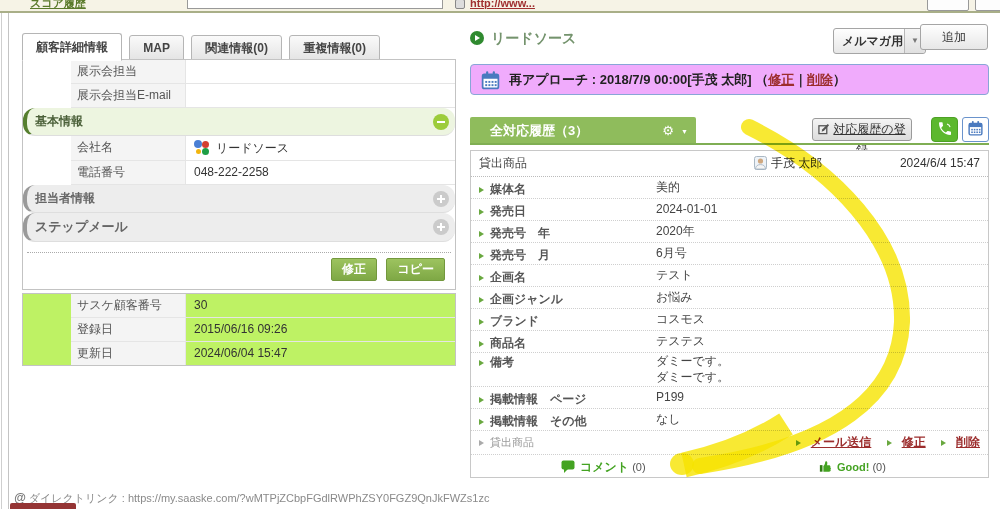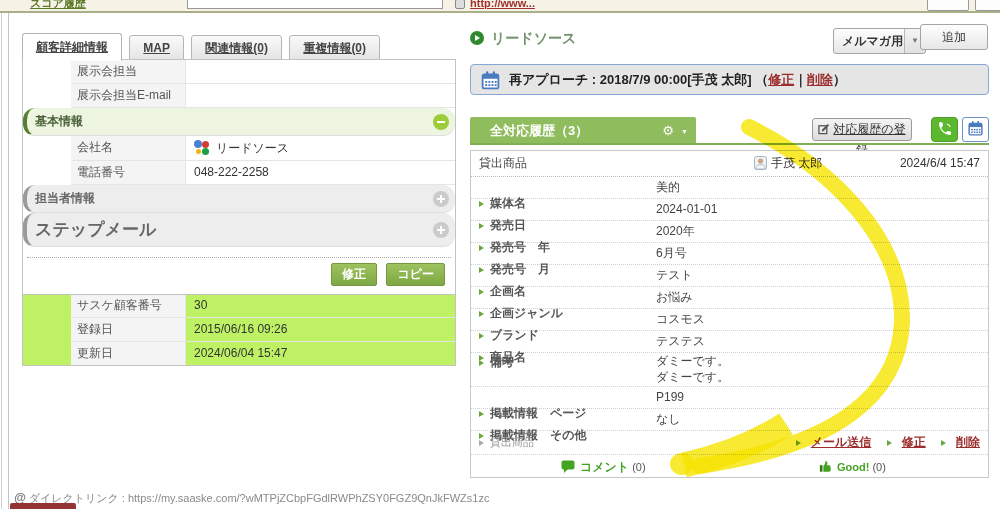--- a/index.html
+++ b/index.html
@@ -22,21 +22,21 @@
     border:1px solid #999; border-radius:2px; }
 
   
   .edge-l1 { position:absolute; left:1px; top:13px; width:1px; height:496px; background:#cfcfcf; }
   .edge-l2 { position:absolute; left:8px; top:13px; width:1px; height:496px; background:#c4c4c4; }
 
   
   .tabs { position:absolute; left:22px; top:33px; height:27px; white-space:nowrap; }
   .tab { display:inline-block; vertical-align:bottom; padding:0 13px; line-height:24px; height:26px;
     border:1px solid #b5b5b5; border-radius:3px 3px 0 0; margin-right:4px;
-    background:linear-gradient(#fafafa,#e4e4e4); font-weight:bold; color:#444; cursor:pointer;text-decoration:underline; }
+    background:linear-gradient(#fafafa,#e4e4e4); font-weight:bold; color:#444; cursor:pointer; }
   .tab.active { background:#fff; height:28px; line-height:26px; border-bottom:1px solid #fff;
     position:relative; z-index:3; }
 
   
   .lbox { position:absolute; left:22px; top:59px; width:434px; border:1px solid #c3c3c3;
     background:#fff; z-index:2; }
   .lrow { display:flex; border-bottom:1px solid #e5e5e5;margin-left:48px; }
   .lrow:last-child { border-bottom:none; }
   .lrow .l { width:115px; background:#f4f4f4; padding:4px 6px; color:#555; line-height:15px;
     border-right:1px solid #e5e5e5; word-break:break-all; }
@@ -72,21 +72,21 @@
   .sel { position:absolute; left:833px; top:28px; width:93px; height:26px; border:1px solid #a5a5a5;
     border-radius:3px; background:linear-gradient(#fefefe,#e7e7e7); cursor:pointer; }
   .sel .txt { position:absolute; left:8px; top:0; line-height:24px; font-weight:bold; color:#333; }
   .sel .arr { position:absolute; right:0; top:0; width:21px; height:24px; border-left:1px solid #b8b8b8;
     text-align:center; line-height:24px; font-size:8px; color:#777; background:linear-gradient(#f5f5f5,#e0e0e0); border-radius:0 3px 3px 0; }
   .addbtn { position:absolute; left:920px; top:24px; width:68px; height:26px; border:1px solid #a5a5a5;
     border-radius:3px; background:linear-gradient(#fefefe,#e7e7e7); text-align:center; line-height:24px;
     color:#333; cursor:pointer; }
 
   .reapp { position:absolute; left:470px; top:64px; width:519px; height:31px;
-    border:1px solid #88a6d6; border-radius:4px; background:#e5e5e5; }
+    border:1px solid #88a6d6; border-radius:4px; background:#f0abfc; }
   .reapp .cal { position:absolute; left:9px; top:5px; }
   .reapp .txt { position:absolute; left:38px; top:0; line-height:29px; font-size:13px; font-weight:bold; color:#222; }
   .rlink { color:#9c2d2d; text-decoration:underline; cursor:pointer; }
 
   .histtab { position:absolute; left:470px; top:117px; width:226px; height:27px; background:#8fbc5c;
     border-radius:2px 2px 0 0; color:#fff; font-size:13px; font-weight:bold; line-height:27px;
     padding-left:20px; cursor:pointer; }
   .histtab .gear { position:absolute; right:22px; top:0; font-size:13px; cursor:pointer; }
   .histtab .dn { position:absolute; right:8px; top:1px; font-size:7px; }
   .regbtn { position:absolute; left:812px; top:118px; width:100px; height:23px; border:1px solid #9a9a9a;
@@ -101,21 +101,21 @@
 
   
   .card { position:absolute; left:470px; top:150px; width:519px; height:328px; border:1px solid #c8c8c8; background:#fff; }
   .chead { position:relative; height:26px; line-height:25px; padding:0 8px; border-bottom:1px dotted #bbb; }
   .chead .t { color:#444; }
   .chead .who { position:absolute; left:283px; top:0; color:#333; }
   .chead .who svg { vertical-align:-3px; margin-right:4px; }
   .chead .dt { position:absolute; right:8px; top:0; color:#333;margin-left:23px; }
   .drow { position:relative; height:22px; line-height:21px; border-bottom:1px dotted #cfcfcf; }
   .drow.tall { height:34px; line-height:16px; padding-top:1px; }
-  .drow .lbl { position:absolute; left:8px; top:16px; font-weight:bold; color:#555; }
+  .drow .lbl { position:absolute; left:8px; top:2px; font-weight:bold; color:#555; }
   .drow.tall .lbl { top:1px; }
   .drow .val { position:absolute; left:185px; top:0; color:#444; white-space:pre-line; }
   .arw { display:inline-block; width:0; height:0; border-left:5px solid #69a83f;
     border-top:3px solid transparent; border-bottom:3px solid transparent; margin-right:6px; }
   .arw.gray { border-left-color:#aaa; }
   .cfoot { position:relative; height:24px; line-height:23px; border-bottom:1px dotted #cfcfcf; }
   .cfoot .src { position:absolute; left:8px; top:0; color:#999; font-size:11px; }
   .cfoot .links { position:absolute; right:8px; top:0; }
   .cfoot .links span.lk { color:#9c2d2d; font-weight:bold; text-decoration:underline; cursor:pointer; margin-left:4px; }
   .cfoot .links .grp { margin-left:12px; }
@@ -184,21 +184,21 @@
     </div>
   </div>
   <div class="lrow">
     <div class="l">電話番号</div>
     <div class="v">048-222-2258</div>
   </div>
   <div class="sect">
     <span>担当者情報</span>
     <span class="circle-ic plus-ic"></span>
   </div>
-  <div class="sect" style="font-size:17px;">
+  <div class="sect" style="font-size:13px;">
     <span>ステップメール</span>
     <span class="circle-ic plus-ic"></span>
   </div>
   <div class="btnarea">
     <span class="gbtn">修正</span>
     <span class="gbtn">コピー</span>
   </div>
 </div>
 
 <div class="mbox">

